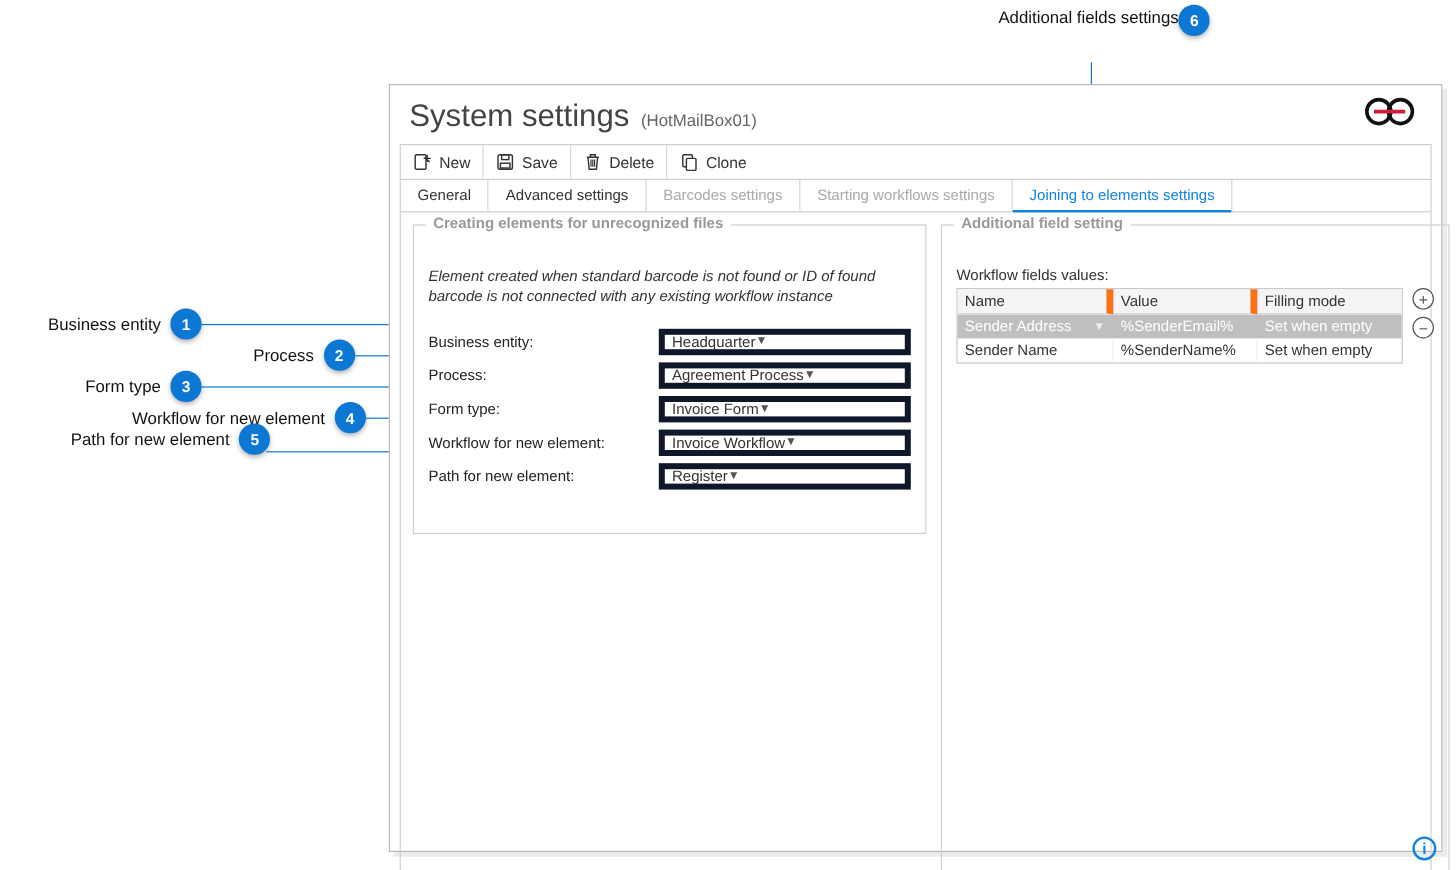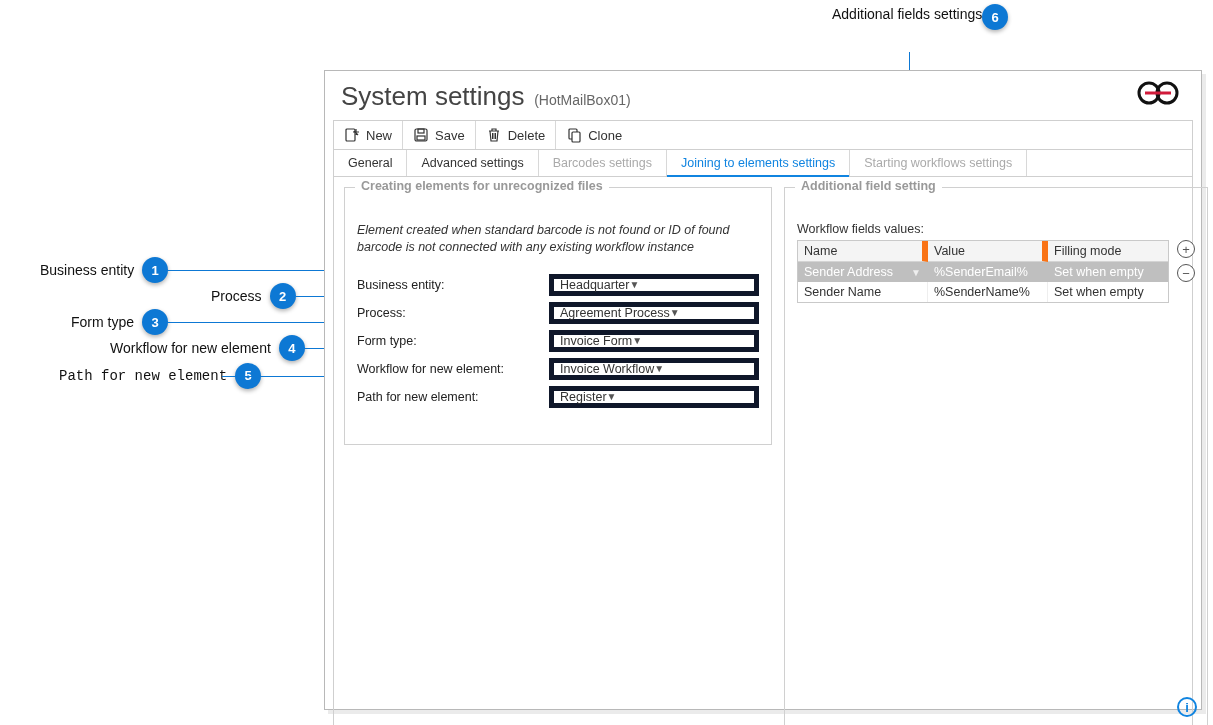--- a/index.html
+++ b/index.html
@@ -291,21 +291,21 @@
   <span class="bub">3</span>
 </div>
 <div class="hline" style="left:166px; top:322px; width:200px;"></div>
 
 <div class="callout" style="left:110px; top:335px;">
   <span class="lbl">Workflow for new element</span>
   <span class="bub">4</span>
 </div>
 <div class="hline" style="left:296px; top:348px; width:70px;"></div>
 
-<div class="callout" style="left:59px; top:363px;font-family:Liberation Mono, monospace;">
+<div class="callout" style="left:59px; top:353px;">
   <span class="lbl">Path for new element</span>
   <span class="bub">5</span>
 </div>
 <div class="hline" style="left:222px; top:376px; width:144px;"></div>
 
 <div class="window">
   <div class="win-header">
     <div>
       <span class="win-title">System settings</span>
       <span class="win-sub">(HotMailBox01)</span>
@@ -358,22 +358,22 @@
             </svg>
       </span>
       <span>Clone</span>
     </div>
   </div>
 
   <div class="tabbar">
     <div class="tab">General</div>
     <div class="tab">Advanced settings</div>
     <div class="tab disabled">Barcodes settings</div>
+    <div class="tab disabled">Starting workflows settings</div>
     <div class="tab active">Joining to elements settings</div>
-    <div class="tab disabled">Starting workflows settings</div>
     <div class="tabfill"></div>
   </div>
 
   <div class="body-area">
 
     <div class="panel left">
       <div class="panel-title">Creating elements for unrecognized files</div>
       <div class="panel-desc">Element created when standard barcode is not found or ID of found barcode  is not connected with any existing workflow instance</div>
 
       <div class="form-row">

